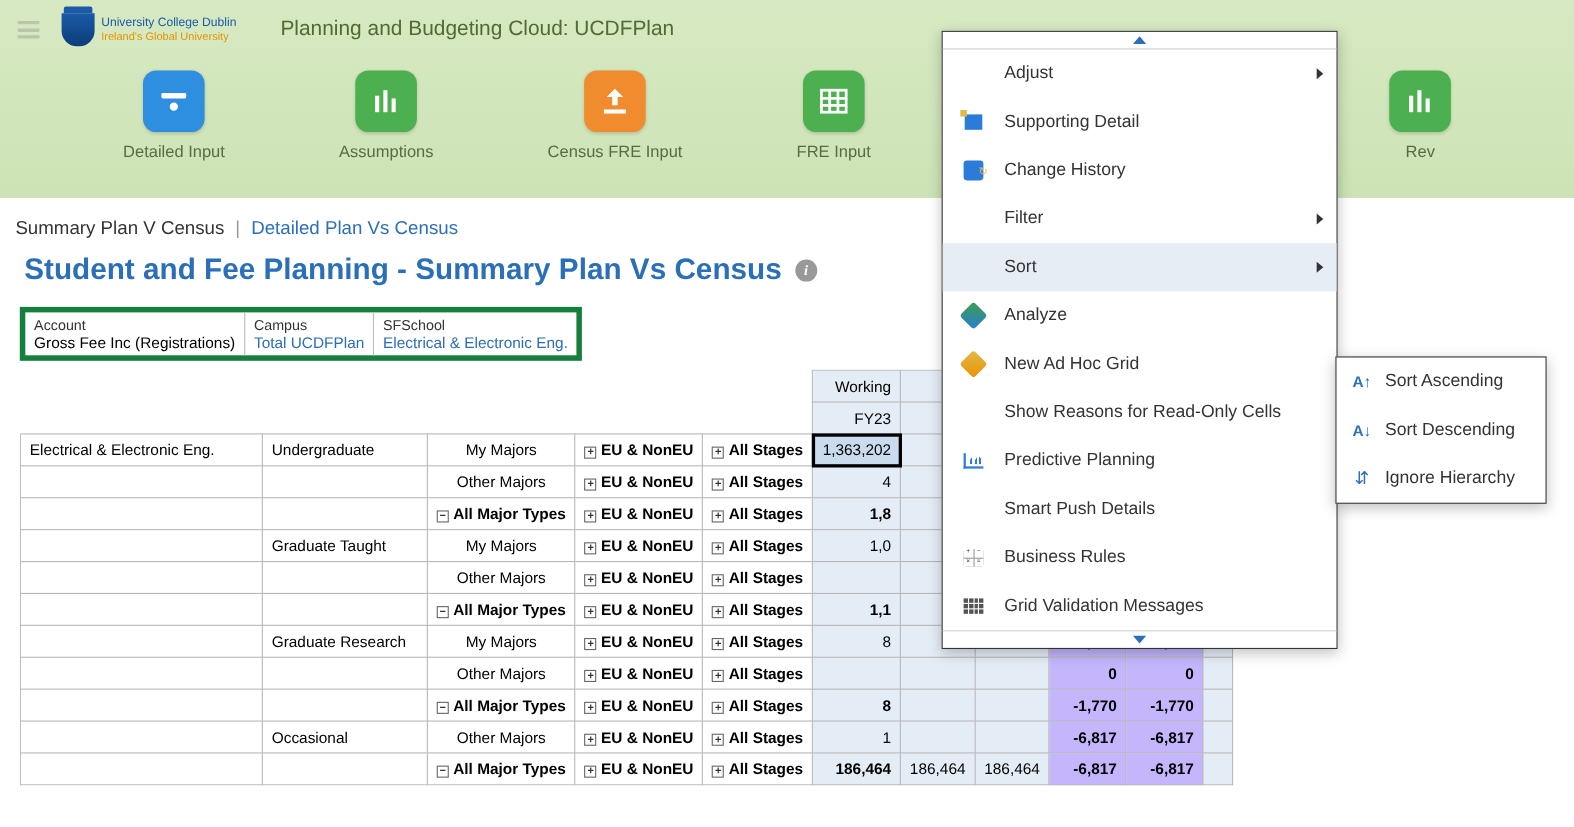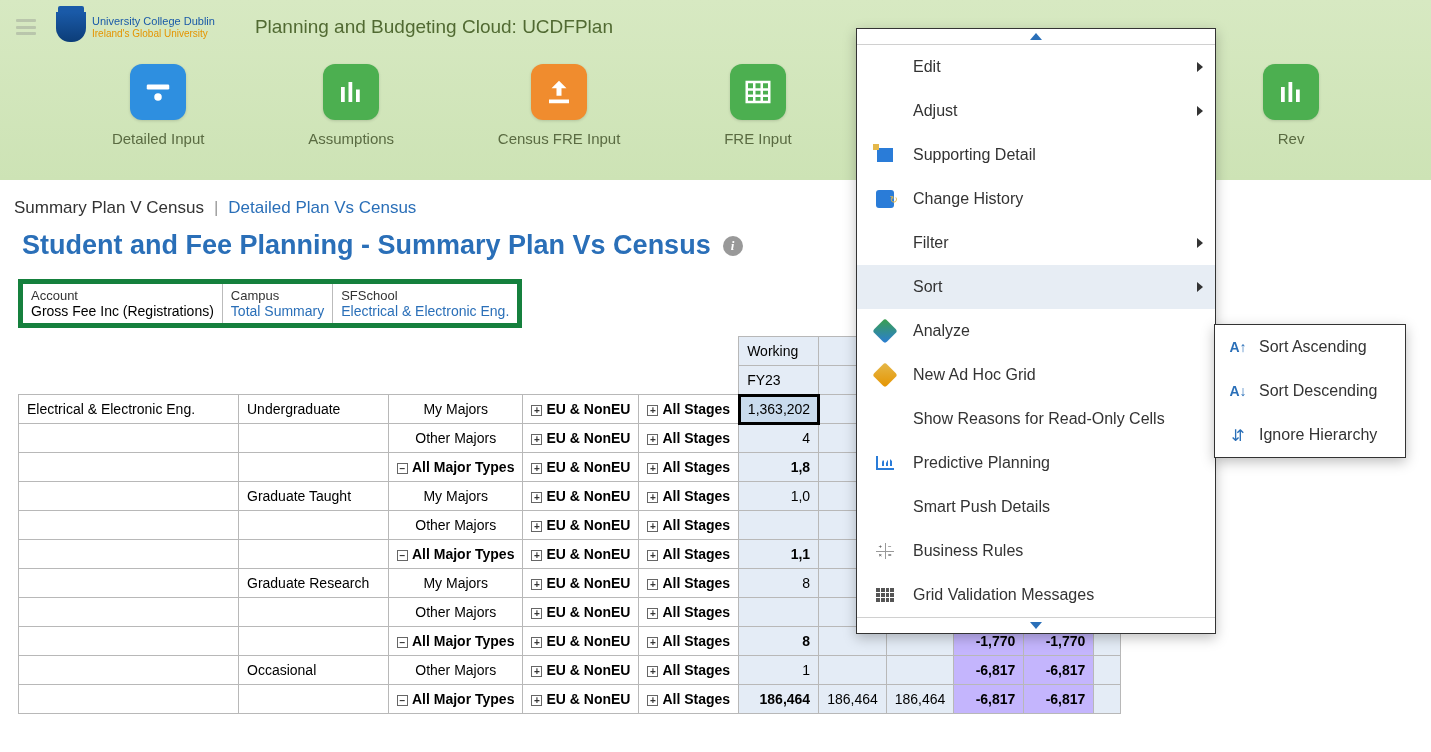--- a/index.html
+++ b/index.html
@@ -36,21 +36,21 @@
 .pov-bar { display:flex; border:5px solid #15803d; margin: 0 14px 8px 18px; width:fit-content; }
 .pov-cell { border-right:1px solid #bbb; padding:4px 8px; }
 .pov-cell:last-child { border-right:none; }
 .pov-label { font-size:13px; color:#333; }
 .pov-value { font-size:14px; }
 .pov-value.link { color:#2a6fb8; cursor:pointer; }
 
 .grid-wrapper { margin: 0 14px 0 18px; overflow:auto; }
 table.grid { border-collapse: collapse; font-size:14px; }
 table.grid th, table.grid td { border:1px solid #b8b8b8; padding:6px 8px; white-space:nowrap; }
-table.grid th { background:#e4ecf6; font-weight:normal; text-align:left; }
+table.grid th { background:#e4ecf6; font-weight:normal; text-align:right; }
 table.grid td { text-align:right; }
 table.grid td.label { text-align:left; background:#fff; }
 table.grid td.expand { text-align:left; font-weight:bold; background:#fff; }
 table.grid td.num { background:#e4ecf6; }
 table.grid td.sel { background:#c9dbed; }
 table.grid td.cyan { background:#c4b5fd; font-weight:bold; }
 .exp-box { display:inline-block; width:11px; height:11px; border:1px solid #666; font-size:10px; line-height:9px; text-align:center; margin-right:4px; color:#333; }
 .selected-cell { outline: 3px solid #000; outline-offset:-2px; }
 
 
@@ -203,21 +203,21 @@
   <div class="info-icon">i</div>
 </div>
 
 <div class="pov-bar">
   <div class="pov-cell">
     <div class="pov-label">Account</div>
     <div class="pov-value">Gross Fee Inc (Registrations)</div>
   </div>
   <div class="pov-cell">
     <div class="pov-label">Campus</div>
-    <div class="pov-value link">Total Summary</div>
+    <div class="pov-value link">Total UCDFPlan</div>
   </div>
   <div class="pov-cell">
     <div class="pov-label">SFSchool</div>
     <div class="pov-value link">Electrical &amp; Electronic Eng.</div>
   </div>
 </div>
 
 <div class="grid-wrapper">
   <table class="grid" id="grid">
       <tbody>
@@ -380,25 +380,20 @@
     </table>
 </div>
 
 <div class="ctx-menu">
   <div class="ctx-scroll-top">
       <div class="tri-up"></div>
     </div>
   <div id="ctx-body">
       <div class="ctx-item">
         <div class="ctx-icon"></div>
-    <span>Edit</span>
-    <div class="ctx-arrow"></div>
-      </div>
-      <div class="ctx-item">
-        <div class="ctx-icon"></div>
     <span>Adjust</span>
     <div class="ctx-arrow"></div>
       </div>
       <div class="ctx-item">
         <div class="ctx-icon">
           <div class="ic-detail"></div>
         </div>
     <span>Supporting Detail</span>
     </div>
       <div class="ctx-item">

